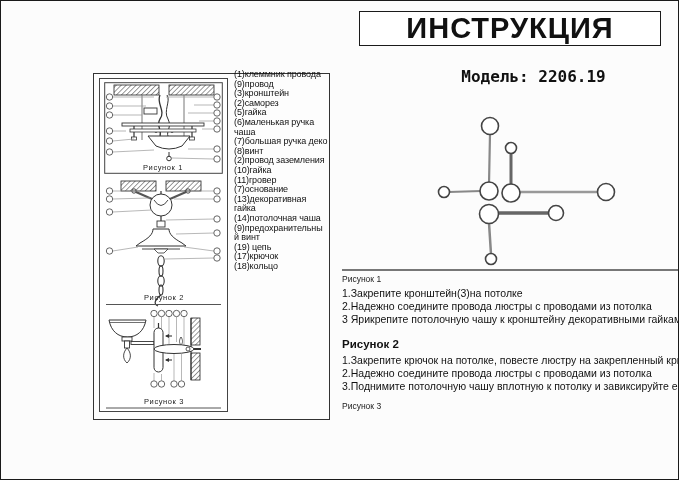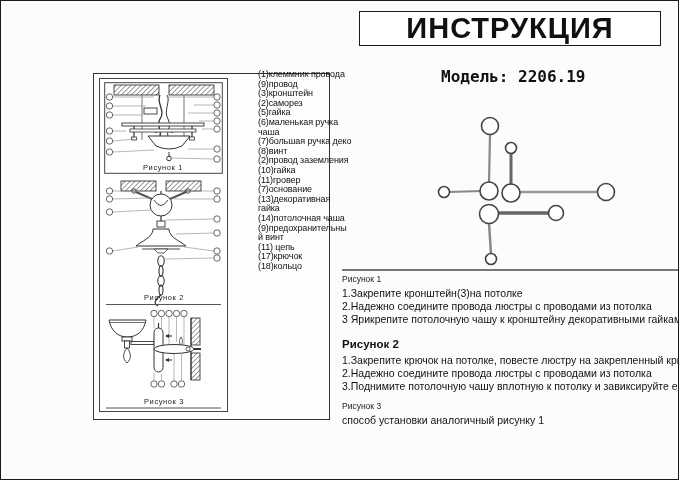--- a/index.html
+++ b/index.html
@@ -9,29 +9,29 @@
     font-family:"Liberation Sans",sans-serif;color:#111;padding-left:8px;
   }
   
   .title-box{
     position:absolute;left:358px;top:10px;width:300px;height:33px;
     border:1.5px solid #1a1a1a;background:#fff;
     display:flex;align-items:center;justify-content:center;
   }
   .title-box .t{font-size:29px;font-weight:700;letter-spacing:1px;white-space:nowrap;}
   .model{
-    position:absolute;left:440px;top:66px;width:233px;text-align:left;
+    position:absolute;left:416px;top:66px;width:233px;text-align:center;
     font-family:"DejaVu Sans Mono",monospace;font-size:16px;font-weight:700;white-space:nowrap;
   }
   
   .outer-box{position:absolute;left:92px;top:72px;width:237px;height:347px;border:1.5px solid #333;background:#fdfdfd;box-sizing:border-box;}
   .inner-box{position:absolute;left:98px;top:77px;width:129px;height:334px;border:1px solid #444;background:#fff;box-sizing:border-box;}
   .figsvg{position:absolute;}
   
-  .parts{position:absolute;left:233px;top:69px;width:101px;margin-left:24px;}
+  .parts{position:absolute;left:233px;top:69px;width:101px;}
   .parts .pl{font-size:9px;line-height:9.6px;white-space:nowrap;letter-spacing:-0.1px;}
   
   .lamp{position:absolute;left:425px;top:95px;}
   
   .divider{position:absolute;left:341px;top:268px;width:336px;height:1.5px;background:#777;}
   .instructions{position:absolute;left:341px;top:273px;width:336px;}
   .ins-h-small{font-size:8.5px;color:#222;margin:0 0 3px 0;white-space:nowrap;}
   .ins-h-bold{font-size:11.5px;font-weight:700;margin:12px 0 4px 0;white-space:nowrap;}
   .ins-line{font-size:10.5px;line-height:13px;white-space:nowrap;}
   .gap-s{margin-top:8px;}
@@ -251,21 +251,21 @@
     <div class="pl">(8)винт</div>
     <div class="pl">(2)провод заземления</div>
     <div class="pl">(10)гайка</div>
     <div class="pl">(11)гровер</div>
     <div class="pl">(7)основание</div>
     <div class="pl">(13)декоративная</div>
     <div class="pl">гайка</div>
     <div class="pl">(14)потолочная чаша</div>
     <div class="pl">(9)предохранительны</div>
     <div class="pl">й винт</div>
-    <div class="pl">(11) цепь</div>
+    <div class="pl">(19) цепь</div>
     <div class="pl">(17)крючок</div>
     <div class="pl">(18)кольцо</div>
   </div>
 
   <svg class="lamp" width="255" height="175" viewBox="0 0 255 175">
     <g stroke-linecap="round">
       <line x1="64" y1="38" x2="63" y2="88" stroke="#888" stroke-width="2.2"></line>
       <line x1="85" y1="57" x2="85" y2="90" stroke="#666" stroke-width="3"></line>
       <line x1="23" y1="96" x2="55" y2="95" stroke="#888" stroke-width="2.2"></line>
       <line x1="93" y1="96" x2="172" y2="96" stroke="#999" stroke-width="2.5"></line>
@@ -291,16 +291,15 @@
     <div class="ins-line">1.Закрепите кронштейн(3)на потолке</div>
     <div class="ins-line">2.Надежно соедините провода люстры с проводами из потолка</div>
     <div class="ins-line">3 Ярикрепите потолочную чашу к кронштейну декоративными гайками</div>
 
     <div class="ins-h-bold">Рисунок 2</div>
     <div class="ins-line">1.Закрепите крючок на потолке, повесте люстру на закрепленный крючек</div>
     <div class="ins-line">2.Надежно соедините провода люстры с проводами из потолка</div>
     <div class="ins-line">3.Поднимите потолочную чашу вплотную к потолку и завиксируйте ее винтом</div>
 
     <div class="ins-h-small gap-s">Рисунок 3</div>
-    <div class="ins-line">способ установки аналогичный рисунку 1</div>
   </div>
 
 </div>
 
 </body></html>

